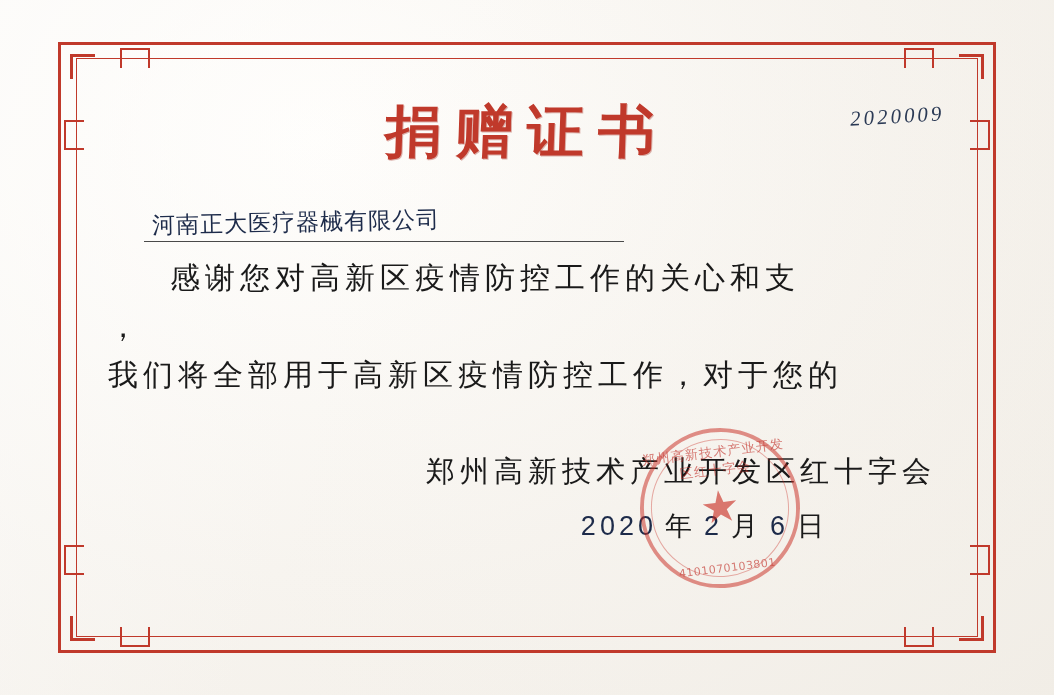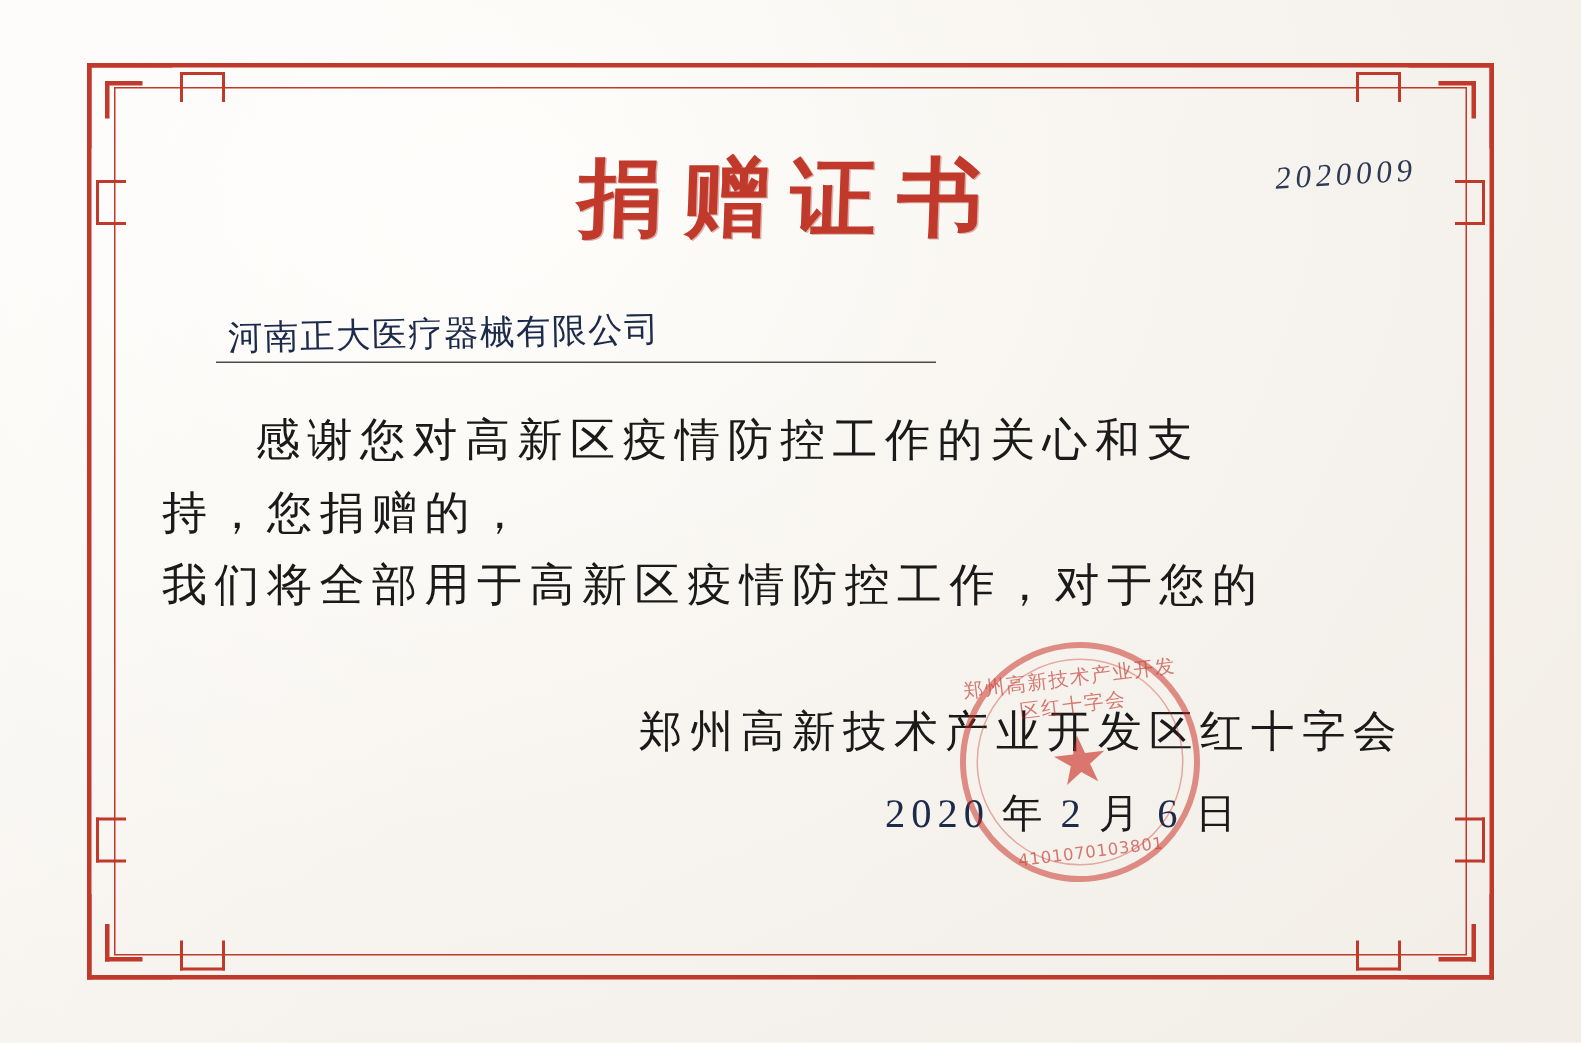--- a/index.html
+++ b/index.html
@@ -92,21 +92,21 @@
   }
   .recipient{
     position:absolute;left:8px;bottom:3px;
     font-family:"DejaVu Serif", serif;
     font-size:23px;color:#1d2b4a;
     letter-spacing:1px;
     transform:rotate(-1.2deg);
   }
 
   .body{
-    margin-top:28px;
+    margin-top:12px;
     font-family:"DejaVu Serif", serif;
     font-size:30px;
     color:#1a1a1a;
     line-height:1.62;
     letter-spacing:5px;
   }
   .line{white-space:nowrap;}
   .indent{display:inline-block;width:62px;}
 
   .fill-wrap{
@@ -140,21 +140,21 @@
   .dateline{
     margin-top:16px;
     text-align:right;
     padding-right:118px;
     font-family:"DejaVu Serif", serif;
     font-size:27px;
     letter-spacing:4px;
     color:#1a1a1a;
   }
   .hand-num{
-    font-family:Liberation Serif, serif;
+    font-family:Liberation Sans, sans-serif;
     color:#1d2b4a;
     font-size:27px;
     padding:0 8px;
   }
 
   
   .seal{
     position:absolute;
     left:640px;top:428px;
     width:152px;height:152px;
@@ -223,21 +223,21 @@
 
     <div class="recipient-row">
       <span class="recipient">河南正大医疗器械有限公司</span>
     </div>
 
     <div class="body">
       <div class="line">
         <span class="indent"></span><span>感谢您对高新区疫情防控工作的关心和支</span>
       </div>
       <div class="line">
-        <span>持，您捐赠的</span><span>，</span>
+        <span>，</span>
       </div>
       <div class="line">
         <span>我们将全部用于高新区疫情防控工作，对于您的</span>
       </div>
     </div>
 
     <div class="signature">郑州高新技术产业开发区红十字会</div>
 
     <div class="dateline">
       <span class="hand-num">2020</span><span>年</span><span class="hand-num">2</span><span>月</span><span class="hand-num">6</span><span>日</span>

